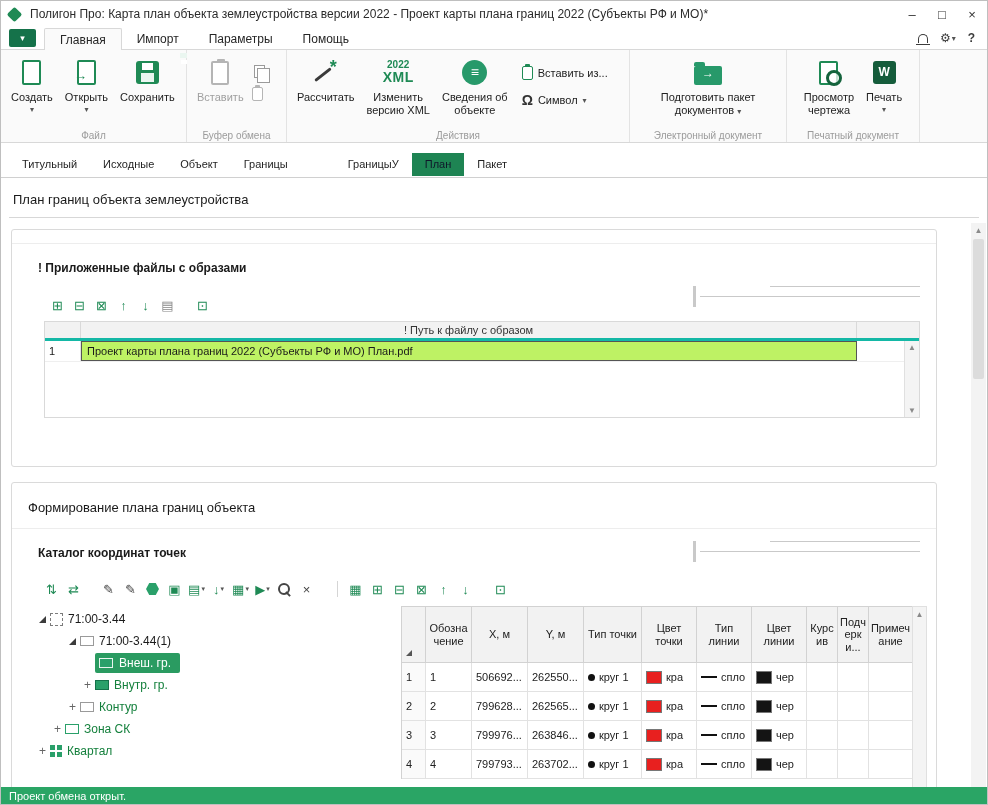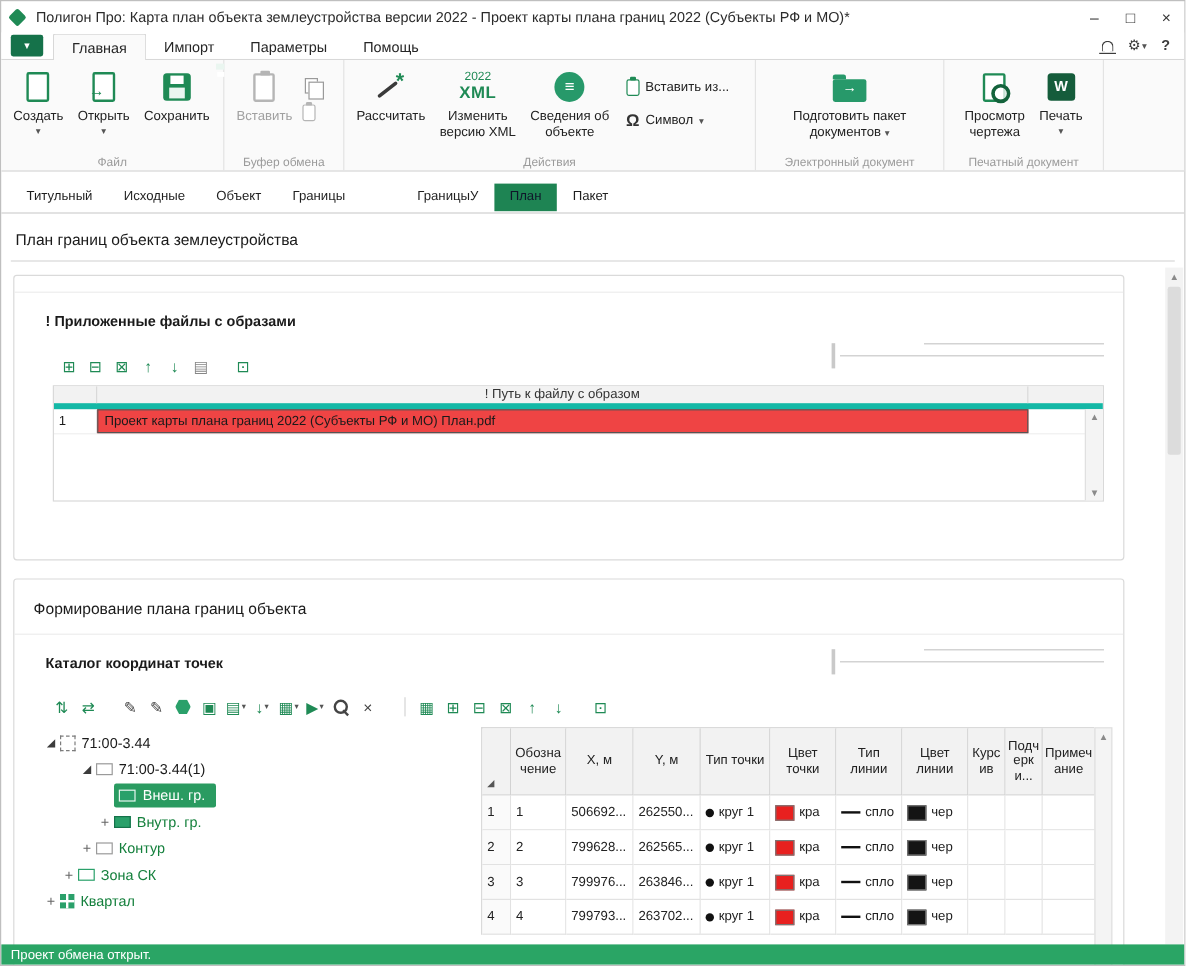--- a/index.html
+++ b/index.html
@@ -49,21 +49,21 @@
   .ic-clip.mini{width:11px;height:14px;border-width:1.5px;flex:none}
   .ic-clip.mini::before{top:-3px;left:2px;width:5px;height:3px}
   .ic-clip.mini.green{border-color:#1f8a55}
   .ic-clip.mini.green::before{background:#1f8a55}
   .ic-copy{width:11px;height:13px;border:1.5px solid #9a9a9a;background:#fff;position:relative;margin:2px 6px 2px 2px}
   .ic-copy::before{content:"";position:absolute;top:2px;left:2px;width:11px;height:13px;border:1.5px solid #9a9a9a;background:#fff}
   .ic-wand{width:26px;height:26px;position:relative}
   .ic-wand::before{content:"";position:absolute;left:3px;bottom:4px;width:20px;height:3px;background:#3a3a3a;transform:rotate(-38deg);transform-origin:left bottom;border-radius:2px}
   .ic-wand::after{content:"*";position:absolute;right:2px;top:-3px;color:#1f8a55;font-size:18px;font-weight:bold}
   .ic-xml{display:flex;flex-direction:column;align-items:center;line-height:1.05}
-  .ic-xml .y{font-size:10px;color:#1f8a55;font-weight:normal}
+  .ic-xml .y{font-size:10px;color:#1f8a55;font-weight:bold}
   .ic-xml .x{font-size:14px;color:#1f8a55;font-weight:bold;letter-spacing:.5px}
   .ic-info{width:25px;height:25px;border-radius:50%;background:#27996a;color:#fff;display:flex;align-items:center;justify-content:center;font-size:14px}
   .ic-omega{font-size:14px;color:#333;font-weight:bold}
   .ic-folder{width:28px;height:19px;background:#27996a;border-radius:2px;position:relative;margin-top:5px}
   .ic-folder::before{content:"";position:absolute;top:-4px;left:0;width:11px;height:4px;background:#27996a;border-radius:2px 2px 0 0}
   .ic-folder::after{content:"→";position:absolute;left:0;right:0;top:1px;text-align:center;color:#fff;font-weight:bold;font-size:12px}
   .ic-preview{width:19px;height:24px;background:#fff;border:2px solid #1f8a55;border-radius:2px;position:relative}
   .ic-preview::after{content:"";position:absolute;right:-6px;bottom:-3px;width:10px;height:10px;border:3px solid #14633c;border-radius:50%;background:rgba(255,255,255,.75)}
   .ic-print{width:23px;height:23px;background:#155c3b;border-radius:3px;color:#fff;display:flex;align-items:center;justify-content:center;font-weight:bold;font-size:12px}
   .dstack{display:flex;flex-direction:column;gap:12px;margin:11px 4px 0 8px;font-size:11px;color:#222}
@@ -105,27 +105,27 @@
   .tbi .mdd{font-size:7px;color:#555;margin-left:1px}
   .tbsep{width:1px;height:16px;background:#d5d5d5;margin:0 5px}
   .tbgap{width:10px}
   .shape-hex{width:13px;height:12px;background:#2aa06a;clip-path:polygon(25% 0,75% 0,100% 50%,75% 100%,25% 100%,0 50%)}
   .shape-zoom{width:13px;height:13px;position:relative}
   .shape-zoom::before{content:"";position:absolute;top:0;left:0;width:8px;height:8px;border:2px solid #444;border-radius:50%}
   .shape-zoom::after{content:"";position:absolute;right:0;bottom:1px;width:6px;height:2px;background:#444;transform:rotate(45deg)}
 
   
   .ftable{position:relative;margin:7px 16px 0 32px;height:97px;border:1px solid #d9d9d9;background:#fff}
-  .ft-head{display:flex;height:19px;background:#f2f2f2;border-bottom:5px solid #14b8a6;font-size:11px;color:#333}
+  .ft-head{display:flex;height:19px;background:#f2f2f2;border-bottom:3px solid #14b8a6;font-size:11px;color:#333}
   .ft-hn{width:36px;border-right:1px solid #d9d9d9}
   .ft-hp{flex:1;display:flex;align-items:center;justify-content:center;border-right:1px solid #d9d9d9}
   .ft-hx{width:62px}
   .ft-row{display:flex;height:21px;font-size:11px;border-bottom:1px solid #efefef}
   .ft-cn{width:36px;border-right:1px solid #e3e3e3;display:flex;align-items:center;padding-left:4px}
-  .ft-cp{flex:1;display:flex;align-items:center;padding-left:6px;background:#ef4444;outline:1.5px solid #555;outline-offset:-1px;white-space:nowrap;overflow:hidden}
+  .ft-cp{flex:1;display:flex;align-items:center;padding-left:6px;background:#bef264;outline:1.5px solid #555;outline-offset:-1px;white-space:nowrap;overflow:hidden}
   .ft-cx{width:62px}
   .vscroll{position:absolute;top:19px;right:0;bottom:0;width:15px;background:#f4f4f4;border-left:1px solid #e0e0e0;display:flex;flex-direction:column;justify-content:space-between;align-items:center;font-size:8px;color:#8a8a8a;padding:2px 0;cursor:pointer}
 
   
   .split{display:flex;margin:8px 16px 0 12px;height:200px}
   .tree{width:377px;font-size:12px;padding-top:2px}
   .trow{height:22px;display:flex;align-items:center;cursor:pointer}
   .lvl0{padding-left:11px}.lvl1{padding-left:26px}.lvl2{padding-left:41px}.lvl3{padding-left:56px}
   .texp{width:15px;display:flex;align-items:center;justify-content:center;color:#666;font-size:12px;flex:none}
   .exp-tri{width:0;height:0;border-left:7px solid transparent;border-bottom:7px solid #3c3c3c}

